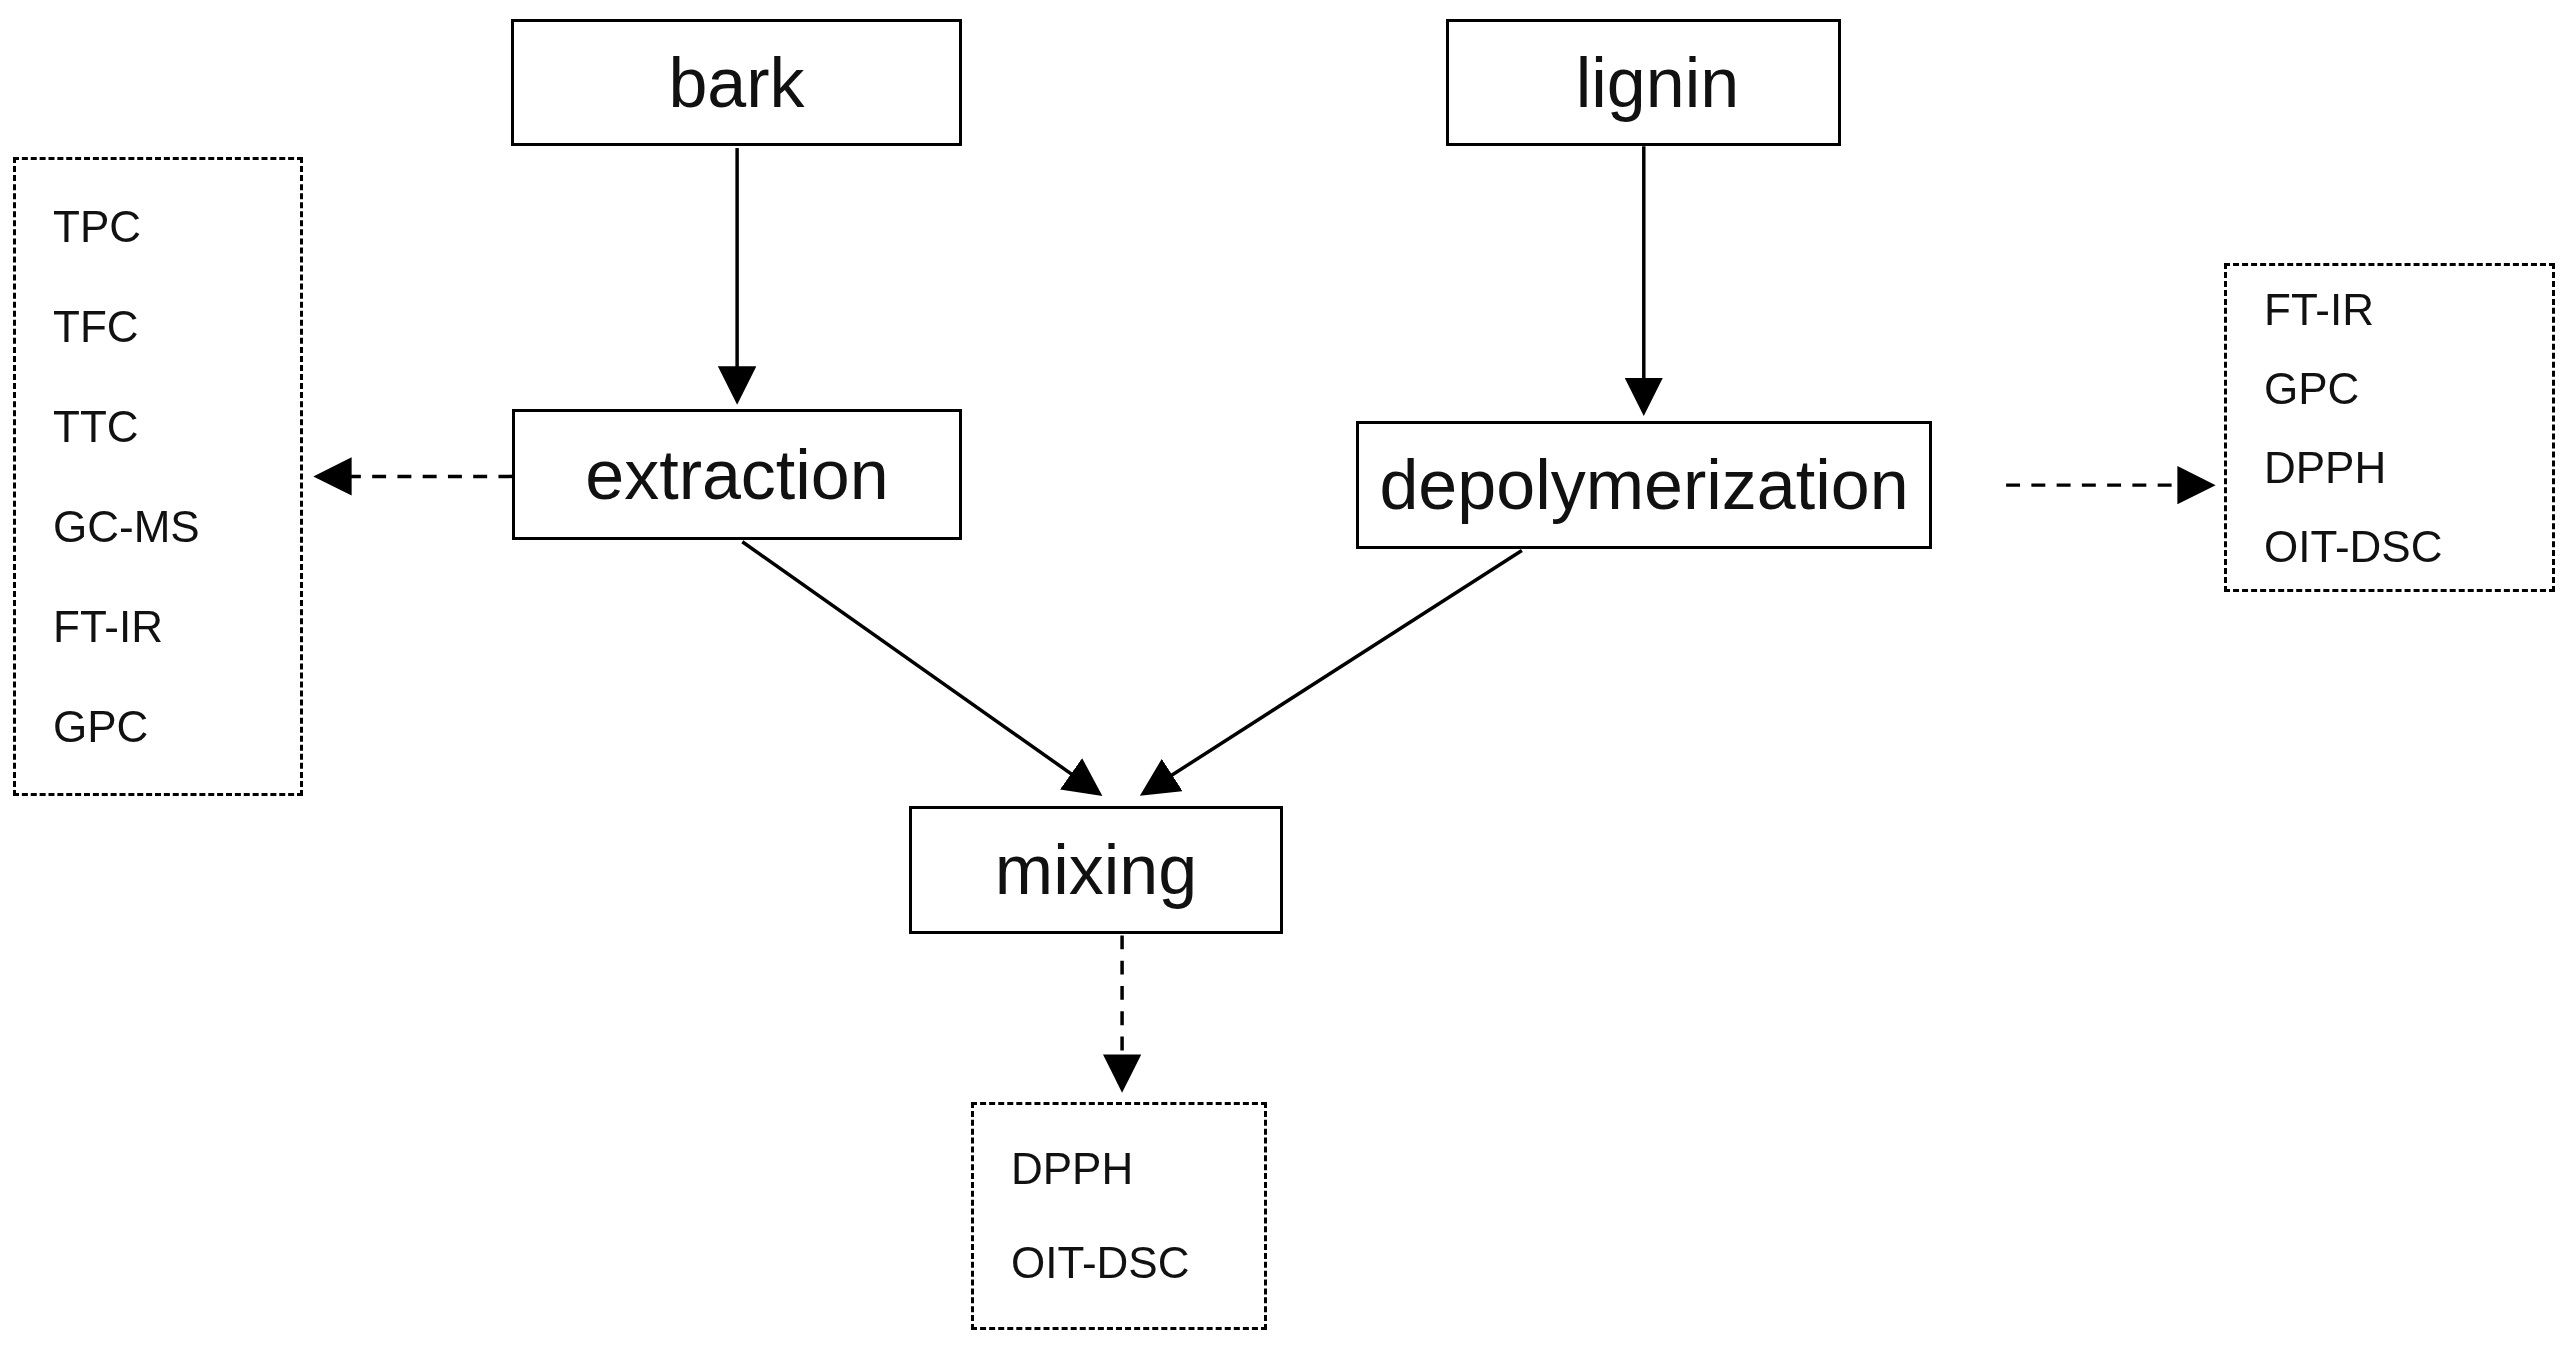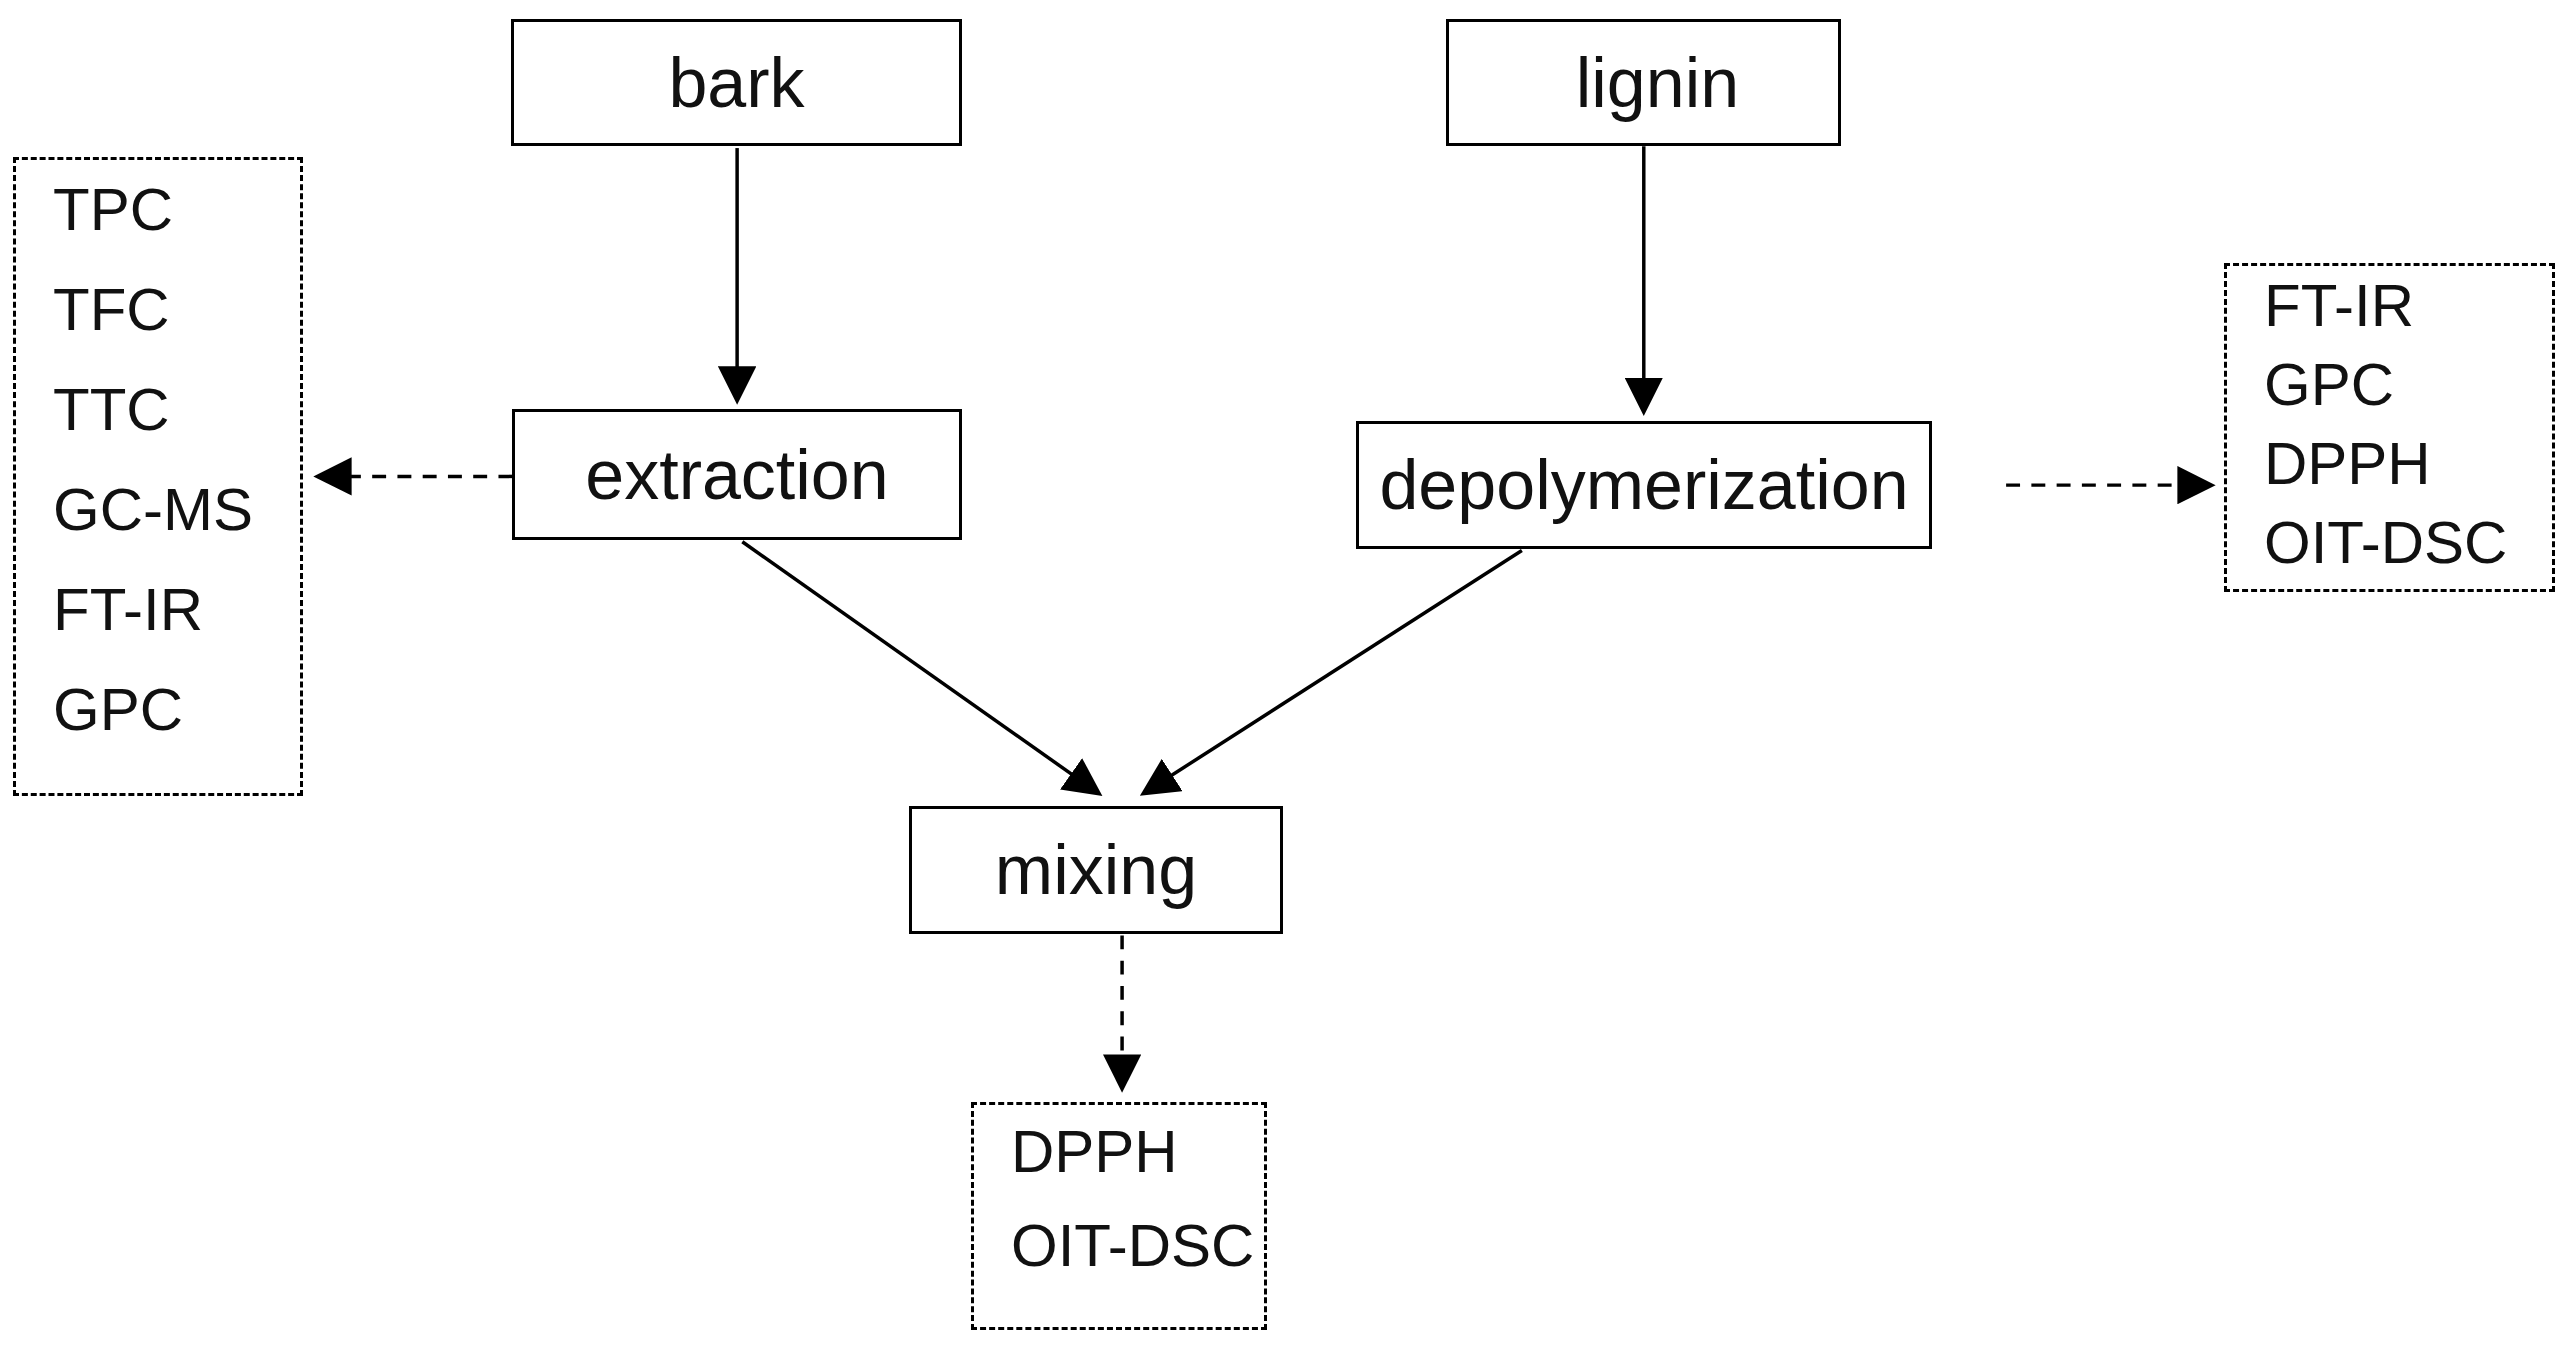--- a/index.html
+++ b/index.html
@@ -31,23 +31,23 @@
     line-height: 1;
     white-space: nowrap;
   }
   .methods-box {
     position: absolute;
     box-sizing: border-box;
     border: 3.5px dashed #000000;
     background: #ffffff;
     display: flex;
     flex-direction: column;
-    justify-content: flex-start;
+    justify-content: center;
     padding-left: 37px;
-    font-size: 60px;
+    font-size: 44px;
     white-space: nowrap;
   }
   .methods-box .method-item { display: block; }
   .methods-left .method-item   { line-height: 100px; }
   .methods-right .method-item  { line-height: 79px; }
   .methods-bottom .method-item { line-height: 94px; }
 
   #node-bark             { left: 511px;  top: 19px;  width: 451px; height: 127px; }
   #node-lignin           { left: 1446px; top: 19px;  width: 395px; height: 127px; padding-left: 28px; }
   #node-extraction       { left: 512px;  top: 409px; width: 450px; height: 131px; }

